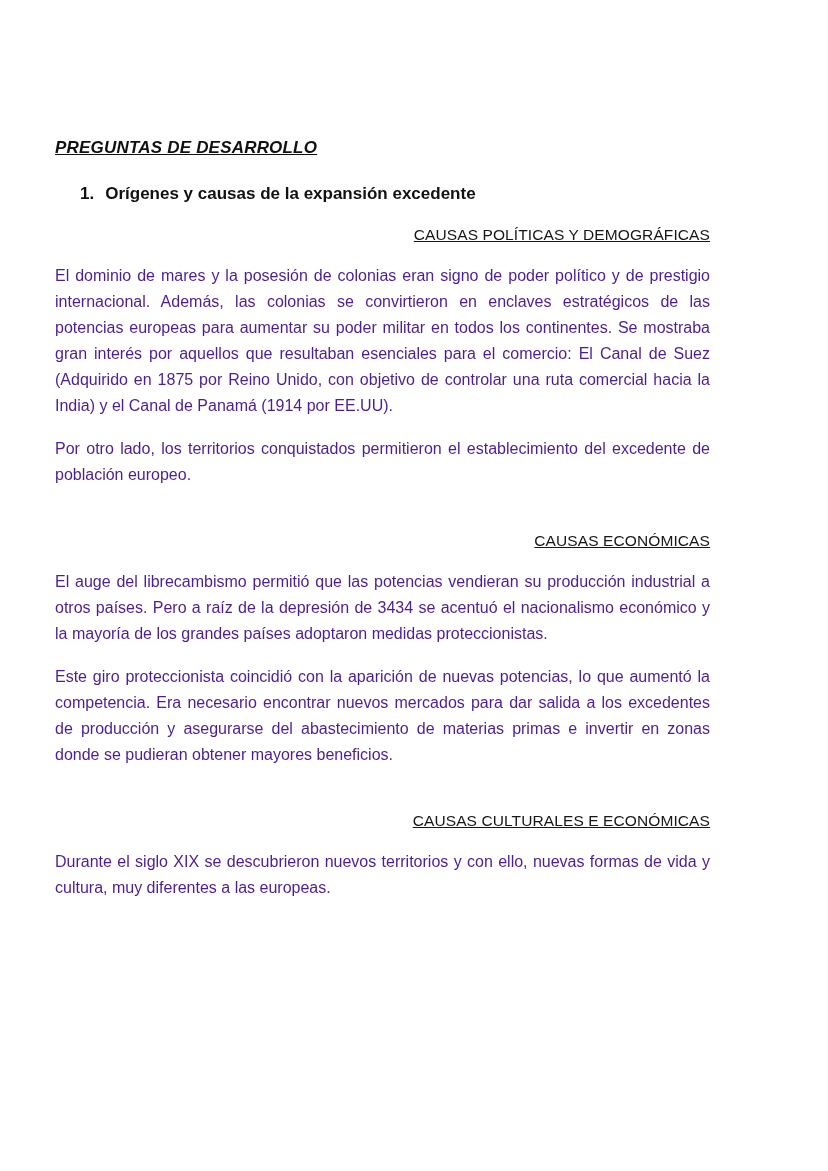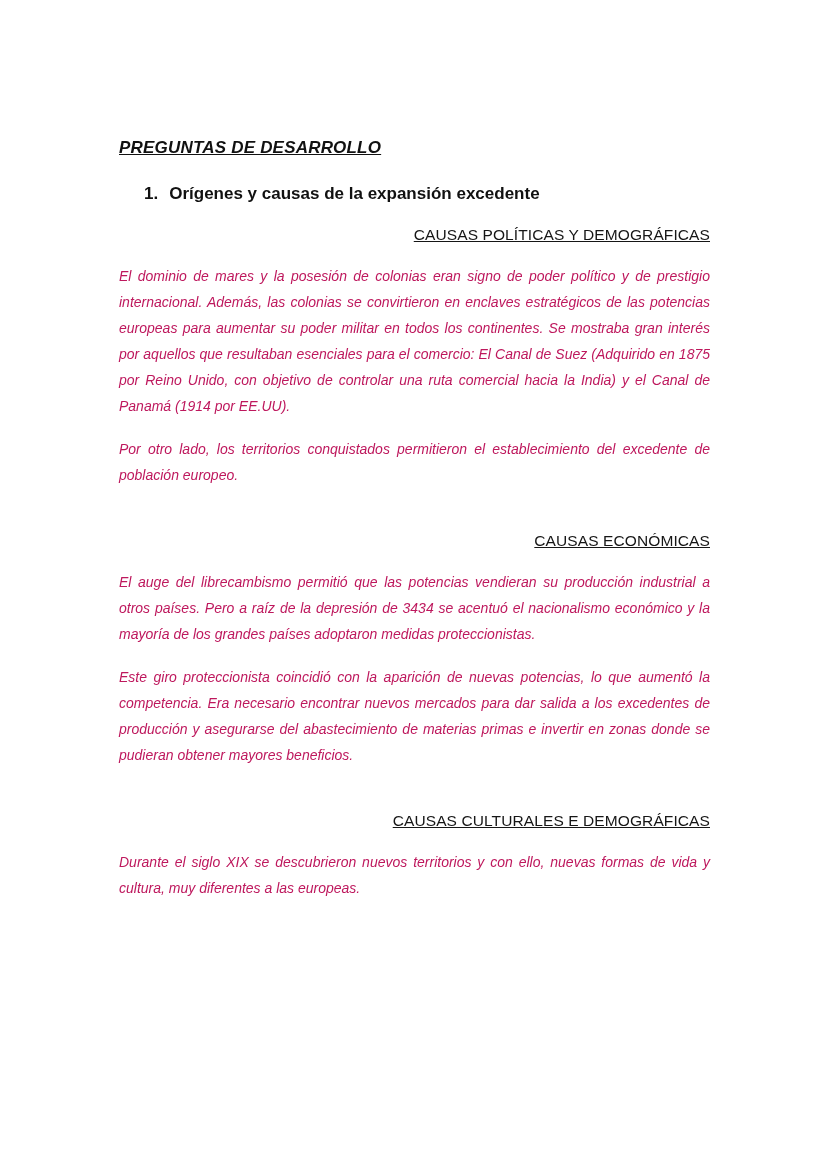--- a/index.html
+++ b/index.html
@@ -9,21 +9,21 @@
     min-height: 1171px;
     margin: 0 auto;
     font-family: "Liberation Sans", sans-serif;
     color: #1c1c1c;
     -webkit-font-smoothing: antialiased;
   }
   .page {
     width: 828px;
     min-height: 1171px;
     background: #ffffff;
-    padding: 138px 118px 60px 119px;
+    padding: 138px 118px 60px 55px;
   }
   .doc-title {
     font-size: 17px;
     font-weight: bold;
     font-style: italic;
     text-decoration: underline;
     letter-spacing: 0.2px;
     margin-bottom: 26px;
     color: #111111;
   }
@@ -45,27 +45,26 @@
   .section-heading {
     font-size: 15.5px;
     font-weight: normal;
     text-decoration: underline;
     letter-spacing: 0.1px;
     margin: 0 0 19px 0;
     color: #161616;
     text-align: right;
   }
   .body-paragraph {
-    font-size: 14px;
+    font-size: 16px;
     line-height: 26px;
     text-align: justify;
     text-justify: inter-word;
     margin-bottom: 17px;
-    color: #be185d;
-    font-style: italic;
+    color: #4c1d95;
   }
   .body-paragraph:last-child { margin-bottom: 0; }
 </style>
 </head>
 <body>
 
 <div class="page">
 
   <h1 class="doc-title">PREGUNTAS DE DESARROLLO</h1>
 
@@ -80,17 +79,17 @@
     <p class="body-paragraph">Por otro lado, los territorios conquistados permitieron el establecimiento del excedente de población europeo.</p>
   </div>
 
   <div class="section">
     <h2 class="section-heading">CAUSAS ECONÓMICAS</h2>
     <p class="body-paragraph">El auge del librecambismo permitió que las potencias vendieran su producción industrial a otros países. Pero a raíz de la depresión de 3434 se acentuó el nacionalismo económico y la mayoría de los grandes países adoptaron medidas proteccionistas.</p>
     <p class="body-paragraph">Este giro proteccionista coincidió con la aparición de nuevas potencias, lo que aumentó la competencia. Era necesario encontrar nuevos mercados para dar salida a los excedentes de producción y asegurarse del abastecimiento de materias primas e invertir en zonas donde se pudieran obtener mayores beneficios.</p>
   </div>
 
   <div class="section">
-    <h2 class="section-heading">CAUSAS CULTURALES E DEMOGRÁFICAS</h2>
+    <h2 class="section-heading">CAUSAS CULTURALES E ECONÓMICAS</h2>
     <p class="body-paragraph">Durante el siglo XIX se descubrieron nuevos territorios y con ello, nuevas formas de vida y cultura, muy diferentes a las europeas.</p>
   </div>
 
 </div>
 
 </body></html>

